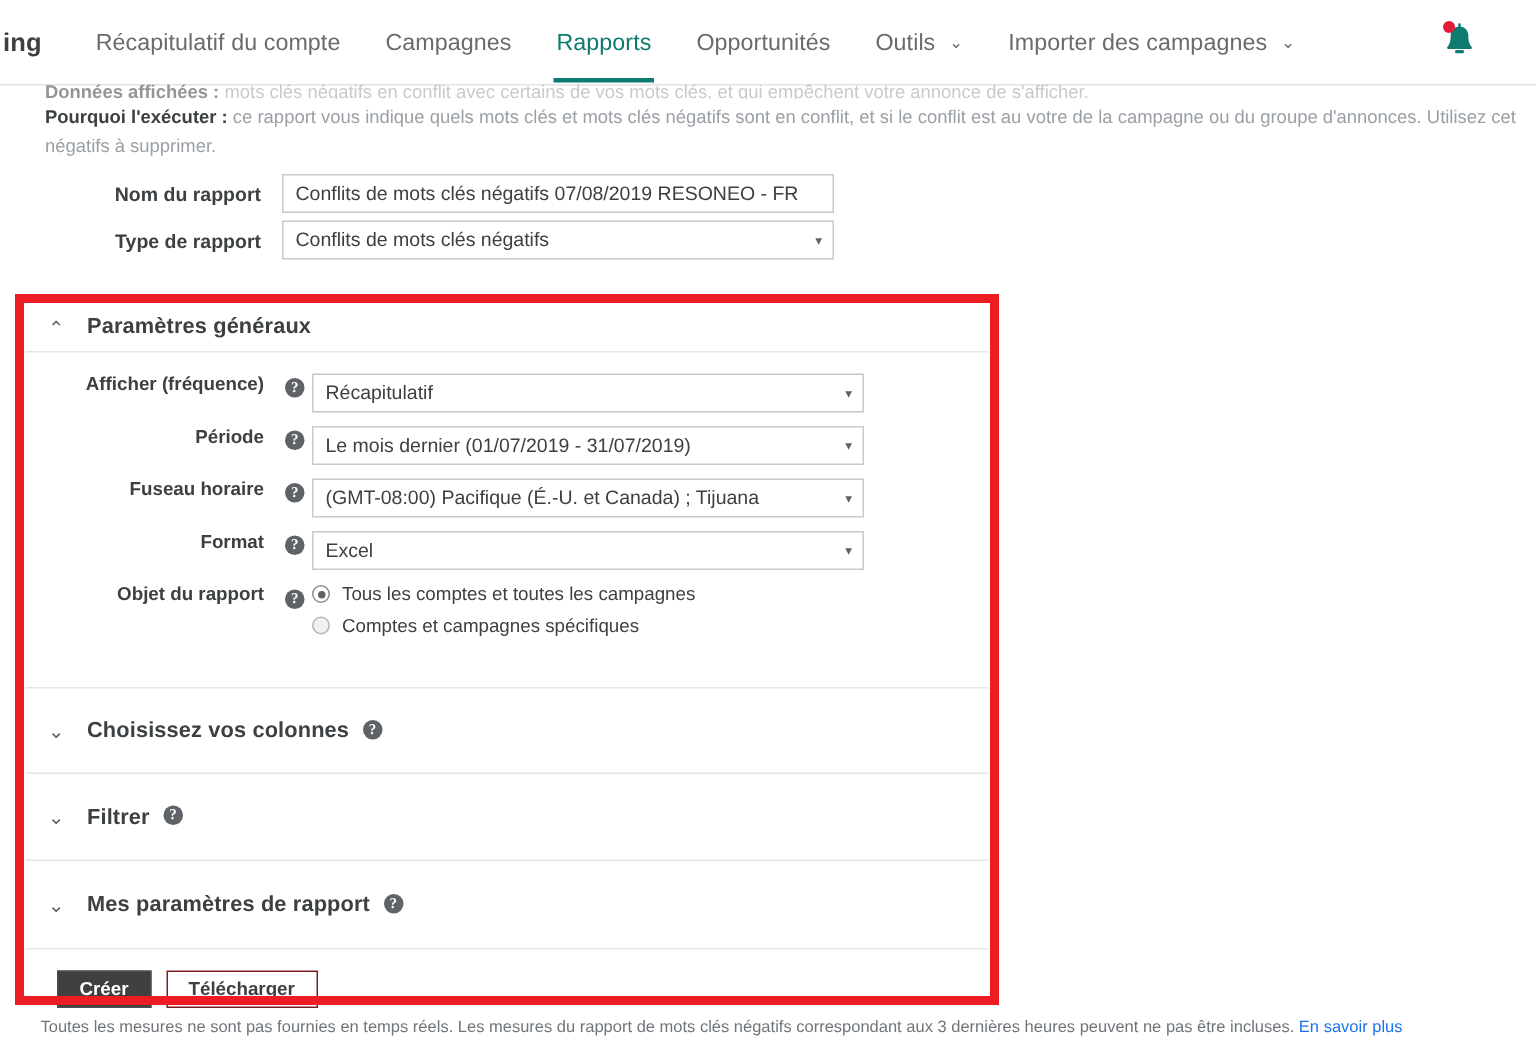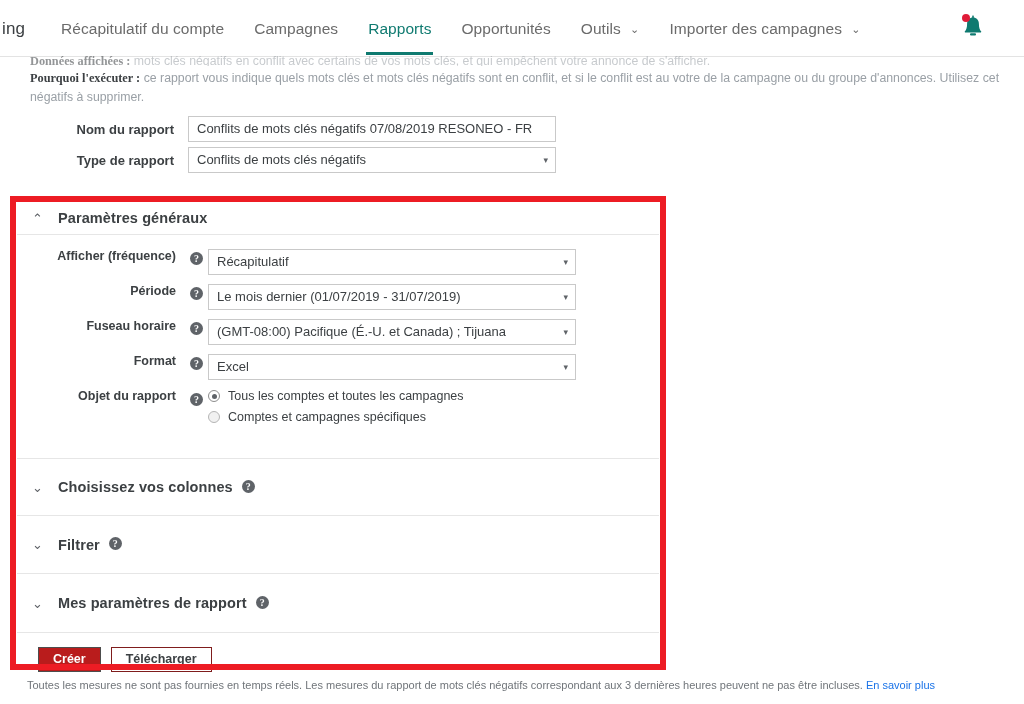--- a/index.html
+++ b/index.html
@@ -26,21 +26,21 @@
   .nav-inner {
     position: relative;
     height: 57px;
     display: flex;
     align-items: center;
     padding-left: 0px;
   }
   .brand-frag {
     font-size: 17px;
     color: #3c4043;
-    font-weight: 400;
+    font-weight: 700;
     margin-left: 2px;
     margin-right: 36px;
     letter-spacing: .1px;
   }
   .nav-item {
     position: relative;
     font-size: 15.5px;
     color: #6b6b6b;
     padding: 0 0 0 0;
     margin-right: 30px;
@@ -79,21 +79,21 @@
 
   
   .intro {
     position: absolute;
     left: 30px; top: 52px;
     width: 1000px;
     font-size: 12.3px;
     line-height: 19px;
     color: #9aa0a6;
   }
-  .intro .lead { color: #3c4043; font-weight: bold; font-family: Liberation Serif, serif; }
+  .intro .lead { color: #3c4043; font-weight: bold; }
   .intro-line1 {
     white-space: nowrap;
     overflow: hidden;
     opacity: .55;
     height: 14px;
     margin-bottom: 3px;
   }
   .intro-line2 { white-space: nowrap; overflow: hidden; }
   .intro-line3 { }
 
@@ -264,21 +264,21 @@
   .btn {
     font-size: 12.5px;
     font-weight: bold;
     height: 25px;
     line-height: 23px;
     padding: 0 14px;
     cursor: pointer;
     white-space: nowrap;
   }
   .btn-primary {
-    background: #b91c1c;
+    background: #404040;
     color: #ffffff;
     border: 1px solid #4d4d4d;
     margin-right: 10px;
   }
   .btn-secondary {
     background: #ffffff;
     color: #3c4043;
     border: 1px solid #7f1d1d;
   }
 

